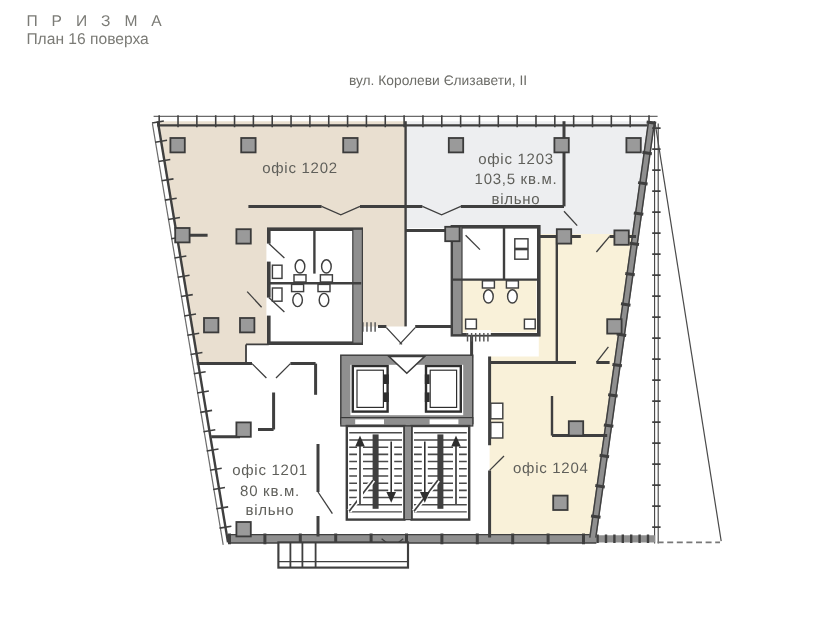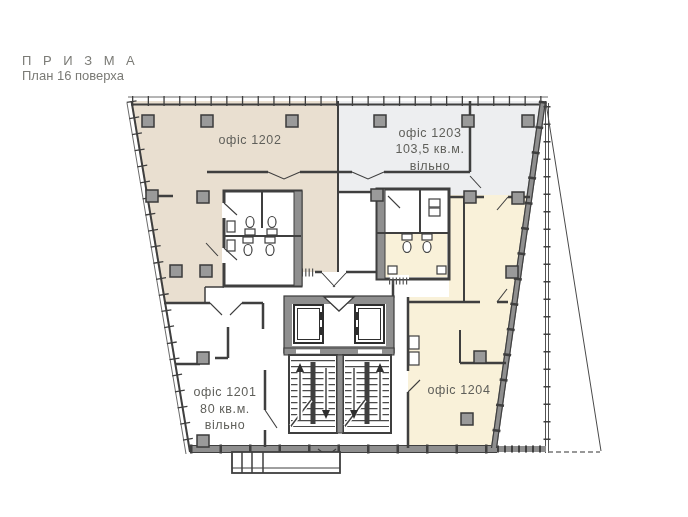--- a/index.html
+++ b/index.html
@@ -1,32 +1,33 @@
 <!DOCTYPE html>
 <html><head>
 <meta charset="utf-8">
 <style>
   html,body{margin:0;padding:0;background:#ffffff;}
   .canvas{position:relative;width:688px;height:517px;background:#ffffff;overflow:hidden;
           font-family:"Liberation Sans",sans-serif;}
   .brand-block{position:absolute;left:22px;top:10px;color:#7b7b76;font-size:13px;line-height:15px;}
-  .brand-line1{letter-spacing:4px;margin-top:43px;}
+  .brand-line1{letter-spacing:4px;}
   .street{position:absolute;left:240px;top:62px;width:250px;text-align:center;color:#6d6d68;font-size:11.5px;}
   svg text{font-family:"Liberation Sans",sans-serif;fill:#5f5f5a;}
 </style>
 </head>
 <body>
 
 <div class="canvas">
 
   <div class="brand-block">
     <div class="brand-line1">П Р И З М А</div>
     <div>План 16 поверха</div>
   </div>
 
+  <div class="street">вул. Королеви Єлизавети, II</div>
 
   <svg width="688" height="517" viewBox="0 0 688 517">
 
     <polygon points="131,101 338,101 338,272 302,272 302,287 205,287 205,303 164,303" fill="#e9dfd0"></polygon>
     <polygon points="339,101 544,101 530,197 449,197 449,190 339,190" fill="#edeef0"></polygon>
     <polygon points="164,303 263,303 263,447 190,447" fill="#ffffff"></polygon>
     <polygon points="449,195 530,195 494,449 408,449 408,297 449,297" fill="#f9f1d9"></polygon>
 
     <g>
       <line x1="128" y1="97" x2="548" y2="97" stroke="#6a6a6a" stroke-width="1"></line>

